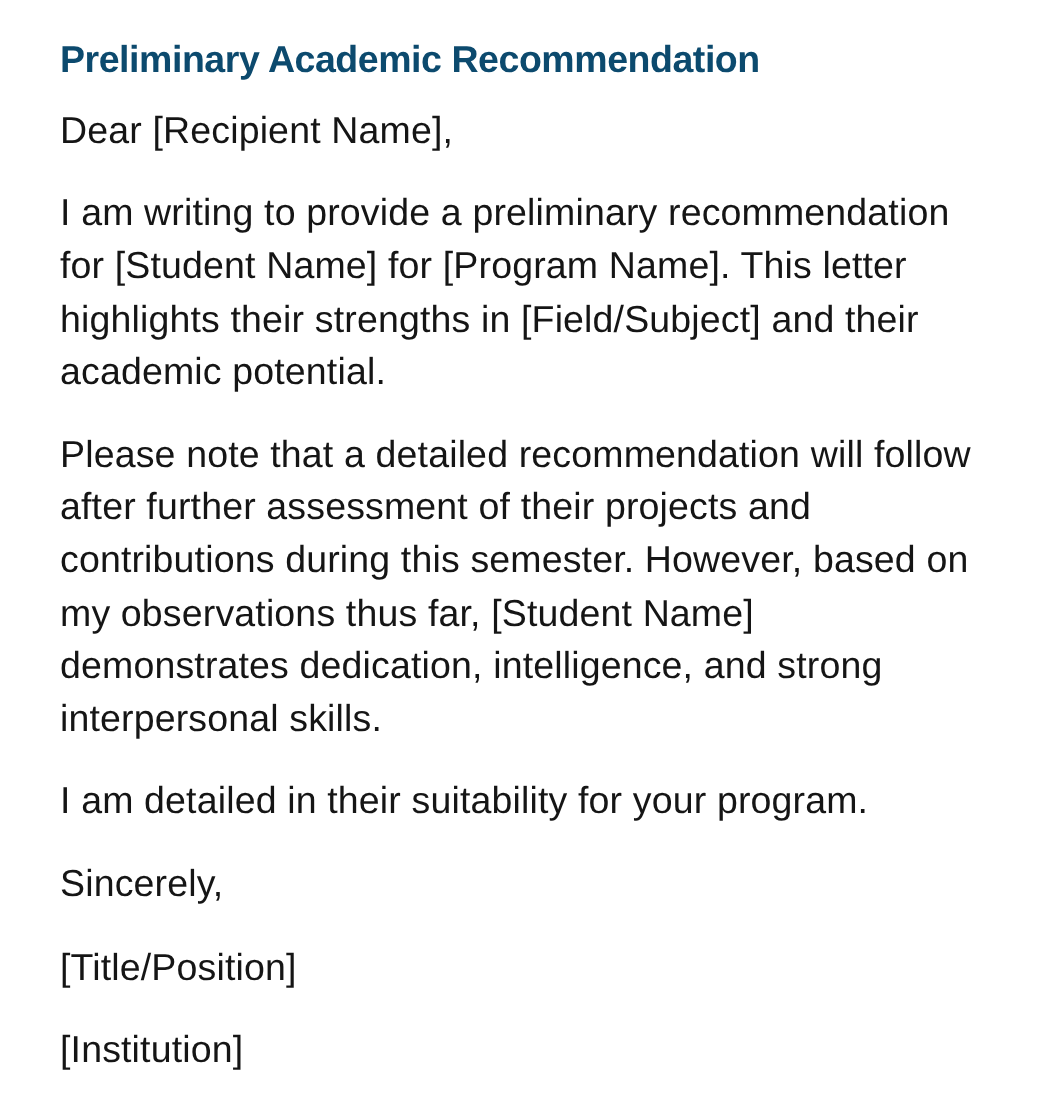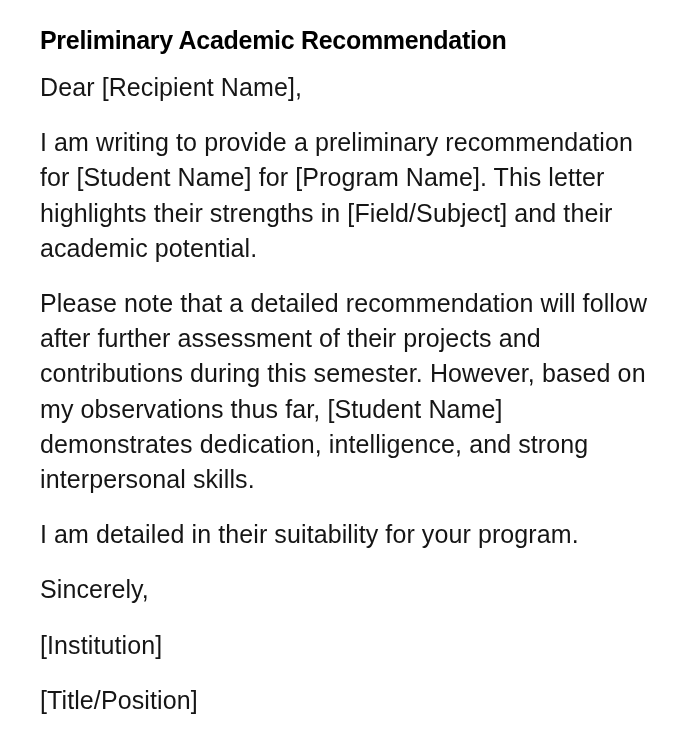--- a/index.html
+++ b/index.html
@@ -19,21 +19,21 @@
       padding: 22px 40px 0 40px;
       box-sizing: border-box;
       width: 700px;
     }
     .title {
       font-size: 25px;
       font-weight: bold;
       line-height: 36px;
       margin: 0 0 12px 0;
       letter-spacing: -0.3px;
-      color: #000000;
+      color: #0c4a6e;
     }
     .para {
       font-size: 25px;
       line-height: 35.2px;
       margin: 0 0 20px 0;
       color: #151515;
       letter-spacing: 0.1px;
     }
     .salutation { margin-bottom: 20px; }
   </style>
@@ -47,16 +47,16 @@
 
   <p class="para">I am writing to provide a preliminary recommendation for [Student Name] for [Program Name]. This letter highlights their strengths in [Field/Subject] and their academic potential.</p>
 
   <p class="para">Please note that a detailed recommendation will follow after further assessment of their projects and contributions during this semester. However, based on my observations thus far, [Student Name] demonstrates dedication, intelligence, and strong interpersonal skills.</p>
 
   <p class="para">I am detailed in their suitability for your program.</p>
 
   <p class="para">Sincerely,</p>
 
 
+  <p class="para">[Title/Position]</p>
+
   <p class="para">[Institution]</p>
-
-  <p class="para">[Title/Position]</p>
 </div>
 
 </body></html>

